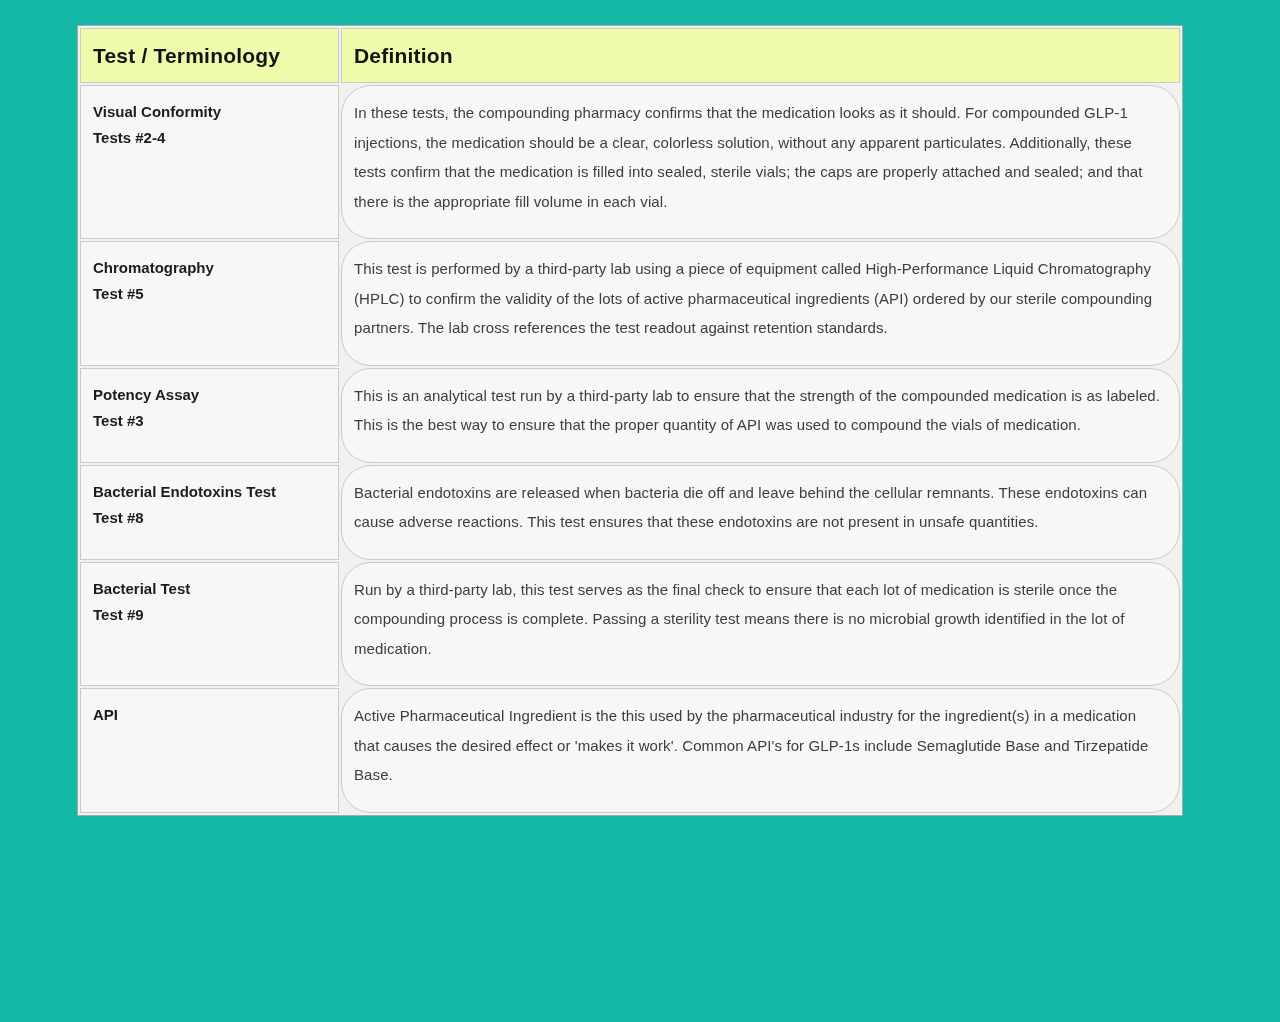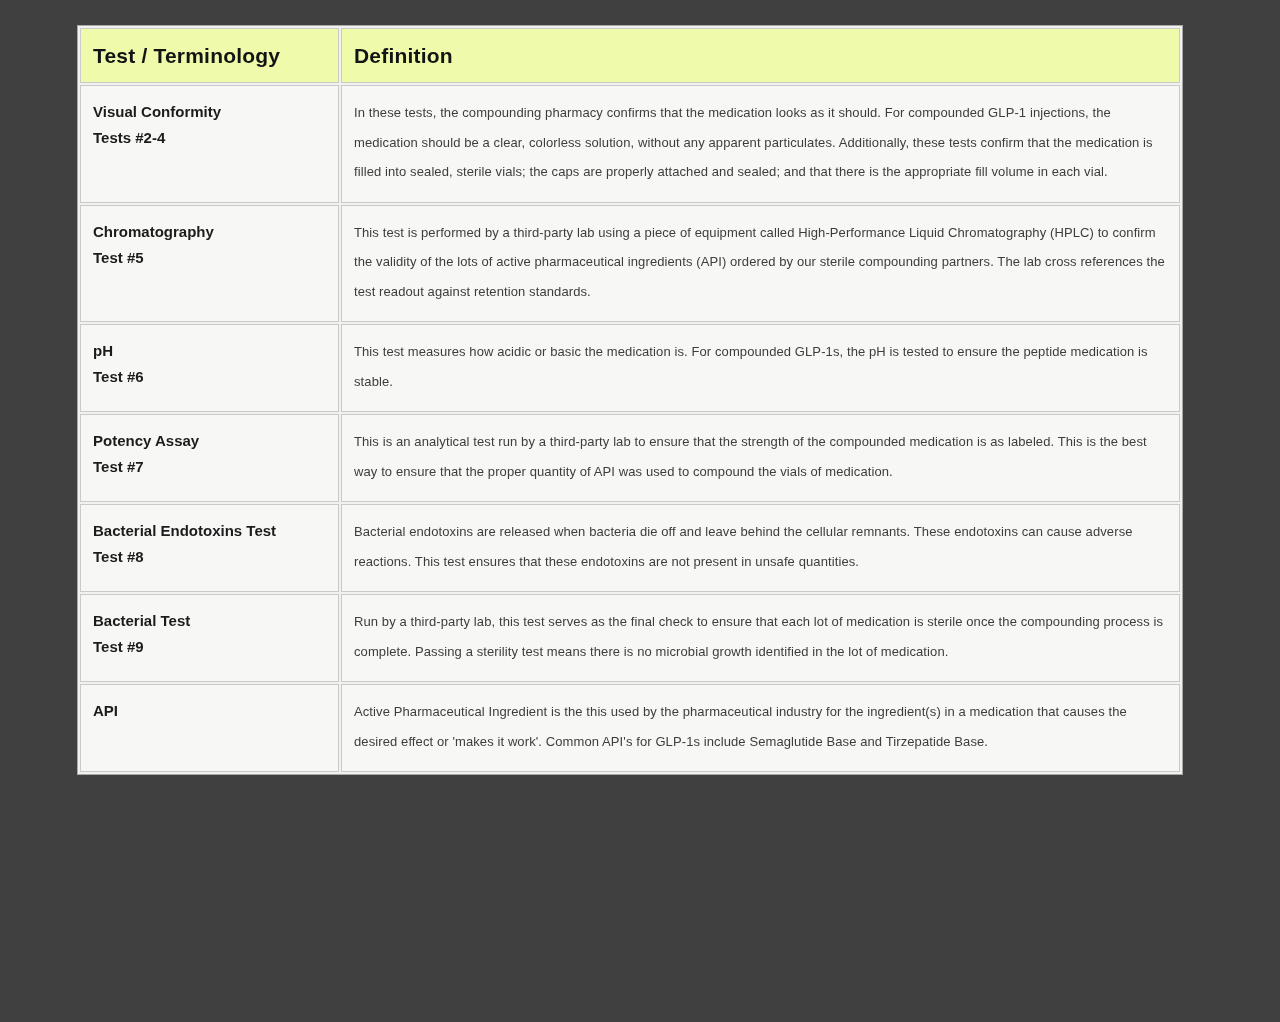--- a/index.html
+++ b/index.html
@@ -8,21 +8,21 @@
     padding: 0;
     background: #f5f5f3;
     font-family: "Liberation Sans", sans-serif;
     width: 1280px;
     height: 1022px;
   }
   .page {
     position: relative;
     width: 1280px;
     height: 1022px;
-    background: #404040;
+    background: #14b8a6;
   }
   .table-wrap {
     position: absolute;
     left: 77px;
     top: 25px;
     width: 1106px;
     border: 1px solid #a9a9a9;
     background: #eceonee;
     background: #ececea;
   }
@@ -50,26 +50,27 @@
   td.term-cell {
     background: #f7f7f5;
     padding: 13px 10px 13px 12px;
     font-size: 15px;
     font-weight: 700;
     color: #1c1c1c;
     line-height: 26px;
   }
   td.def-cell {
     background: #f7f7f5;
-    padding: 12px 14px 15px 12px;
-    font-size: 13px;
+    padding: 12px 14px 22px 12px;
+    font-size: 15px;
     font-weight: 400;
     color: #3d3d3d;
     line-height: 29.5px;
     letter-spacing: 0.1px;
+    border-radius: 30px;
   }
   .term-line { display: block; }
   .test-number { display: block; }
 </style>
 </head>
 <body>
 
 <div class="page">
   <div class="table-wrap">
     <table class="def-table">
@@ -93,29 +94,22 @@
         </tr>
         <tr>
           <td class="term-cell">
             <span class="term-line">Chromatography</span>
             <span class="test-number">Test #5</span>
           </td>
           <td class="def-cell">This test is performed by  a third-party lab using a piece of equipment called High-Performance Liquid Chromatography (HPLC) to confirm the validity of the lots of active pharmaceutical ingredients (API) ordered by our sterile compounding partners. The lab cross references the test readout against retention standards.</td>
         </tr>
         <tr>
           <td class="term-cell">
-            <span class="term-line">pH</span>
-            <span class="test-number">Test #6</span>
-          </td>
-          <td class="def-cell">This test measures how acidic or basic the medication is. For compounded GLP-1s, the pH is tested to ensure the peptide medication is stable.</td>
-        </tr>
-        <tr>
-          <td class="term-cell">
             <span class="term-line">Potency Assay</span>
-            <span class="test-number">Test #7</span>
+            <span class="test-number">Test #3</span>
           </td>
           <td class="def-cell">This is an analytical test run by a third-party lab to ensure that the strength of the compounded medication is as labeled. This is the best way to ensure that the proper quantity of API was used to compound the vials of medication.</td>
         </tr>
         <tr>
           <td class="term-cell">
             <span class="term-line">Bacterial Endotoxins Test</span>
             <span class="test-number">Test #8</span>
           </td>
           <td class="def-cell">Bacterial endotoxins are released when bacteria die off and leave behind the cellular remnants. These endotoxins can cause adverse reactions. This test ensures that these endotoxins are not present in unsafe quantities.</td>
         </tr>

